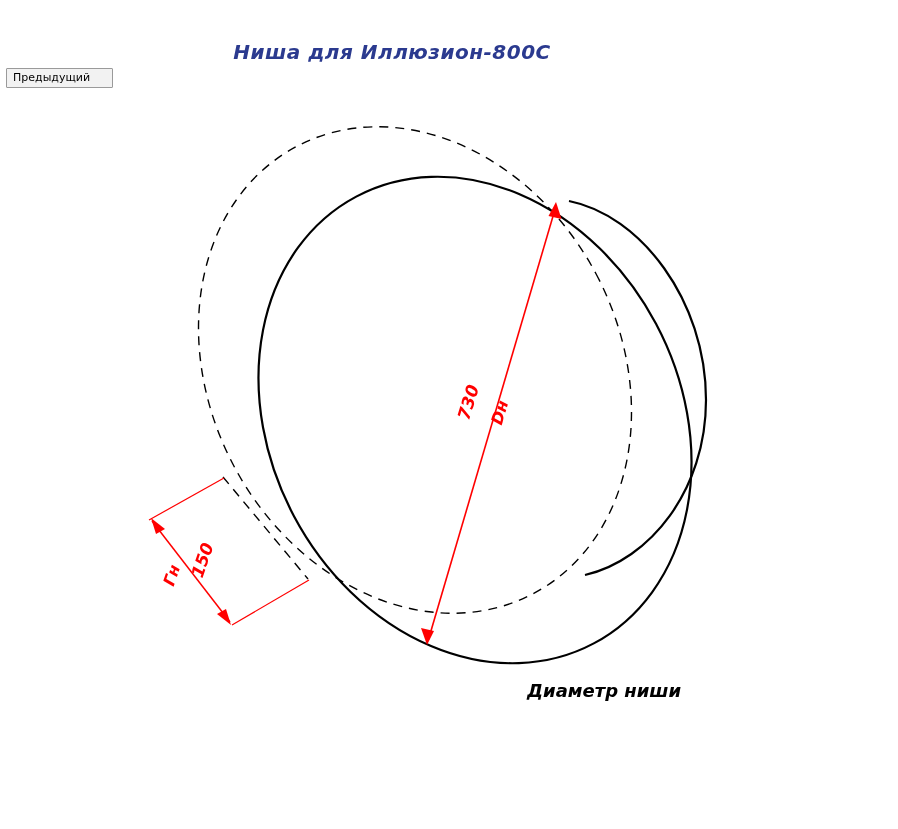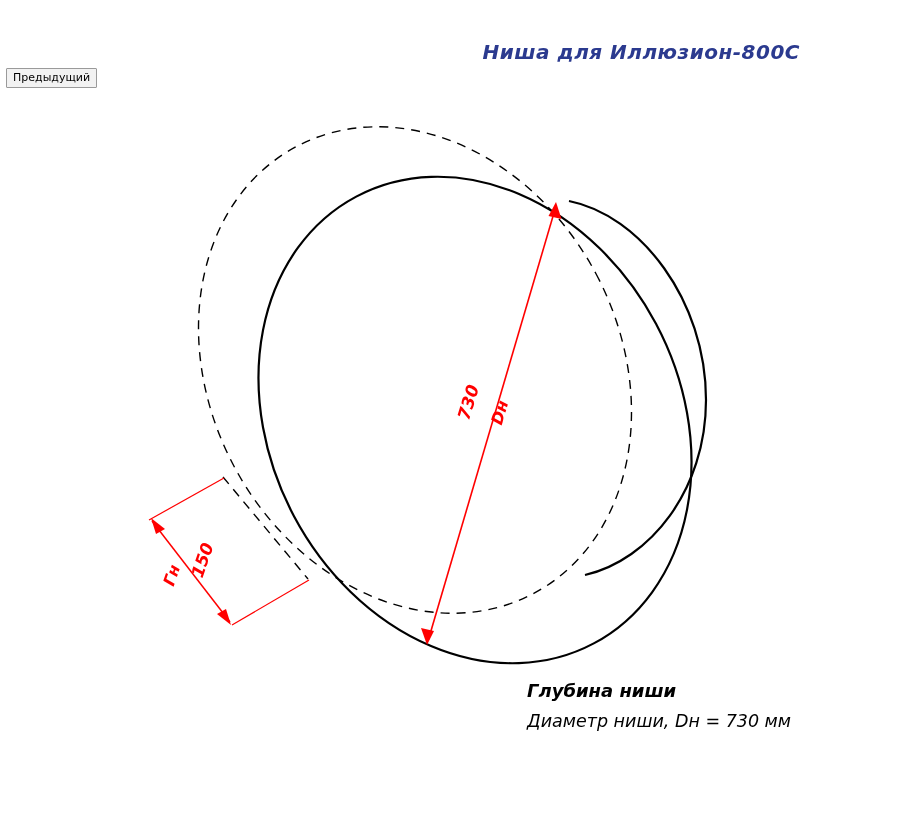--- a/index.html
+++ b/index.html
@@ -18,44 +18,43 @@
     position: absolute;
     left: 0;
     top: 0;
     width: 898px;
     height: 829px;
   }
   .prev-button {
     position: absolute;
     left: 6px;
     top: 68px;
-    padding: 2px 6px 3px 6px;
+    padding: 2px 22px 3px 6px;
     font-family: "DejaVu Sans", sans-serif;
     font-size: 11px;
     line-height: 13px;
     color: #000000;
     background: #f2f2f2;
     border: 1px solid #9a9a9a;
     border-radius: 1px;
     cursor: pointer;
     white-space: nowrap;
   }
   .drawing-title {
     position: absolute;
     left: 0;
     top: 40px;
     width: 784px;
-    text-align: right;
+    text-align: center;
     font-family: "DejaVu Sans", sans-serif;
     font-style: italic;
     font-weight: bold;
     font-size: 20px;
     letter-spacing: 0.5px;
     color: #2b3a8f;
-    padding-left: 16px;
   }
   .specs {
     position: absolute;
     left: 527px;
     top: 676px;
     width: 340px;
     color: #000000;
     font-family: "DejaVu Sans", sans-serif;
     font-style: italic;
     font-size: 17.5px;
@@ -115,17 +114,16 @@
       <line x1="152" y1="521" x2="230" y2="622" stroke="#ff0000" stroke-width="1.5"></line>
       <polygon points="151,518 165,529 156,534" fill="#ff0000"></polygon>
       <polygon points="231,625 217,614 226,609" fill="#ff0000"></polygon>
       <text x="208" y="562" fill="#ff0000" font-size="17" font-style="italic" font-weight="bold" transform="rotate(-71 208 562)" text-anchor="middle">150</text>
       <text x="177" y="577" fill="#ff0000" font-size="16" font-style="italic" font-weight="bold" transform="rotate(-71 177 577)" text-anchor="middle">Гн</text>
     </g>
 
   </svg>
 
   <div class="specs">
-    <div class="specs-title">Глубина ниши</div>
-    <div class="spec-line">Диаметр ниши, Dн = 730 мм</div>
+    <div class="specs-title">Диаметр ниши</div>
   </div>
 
 </div>
 
 </body></html>

